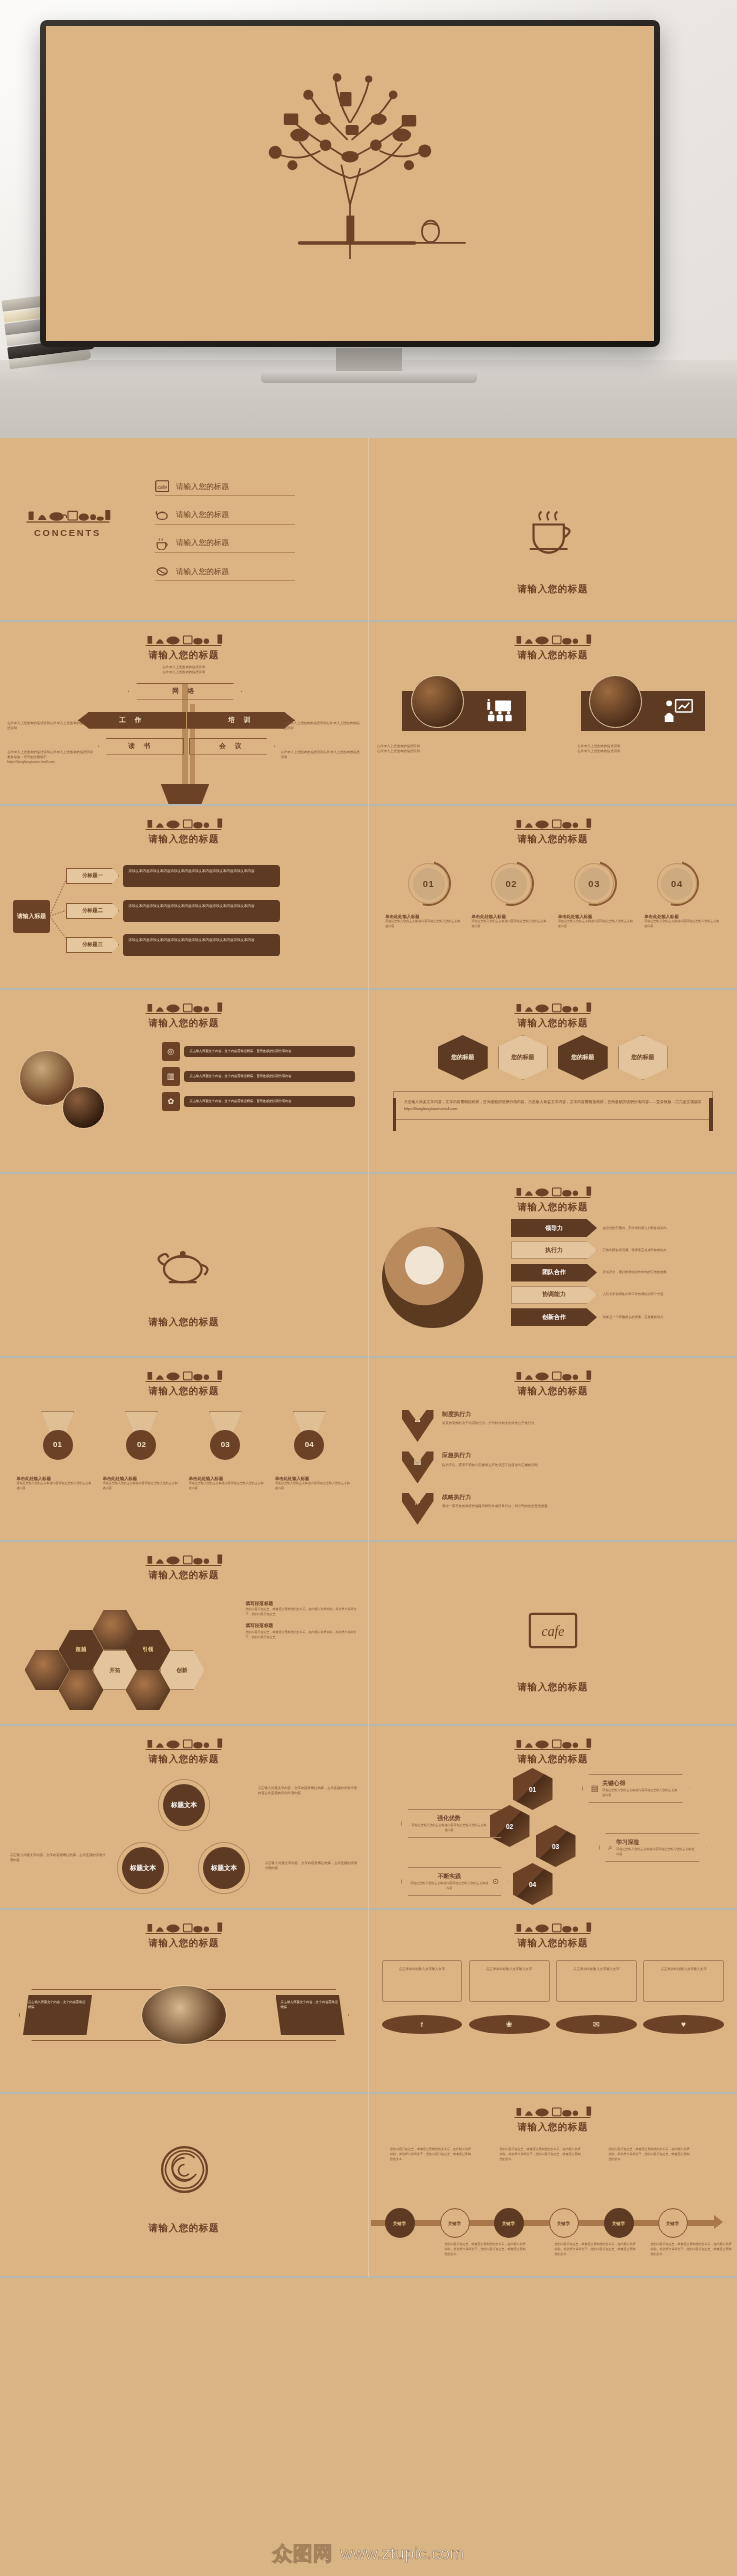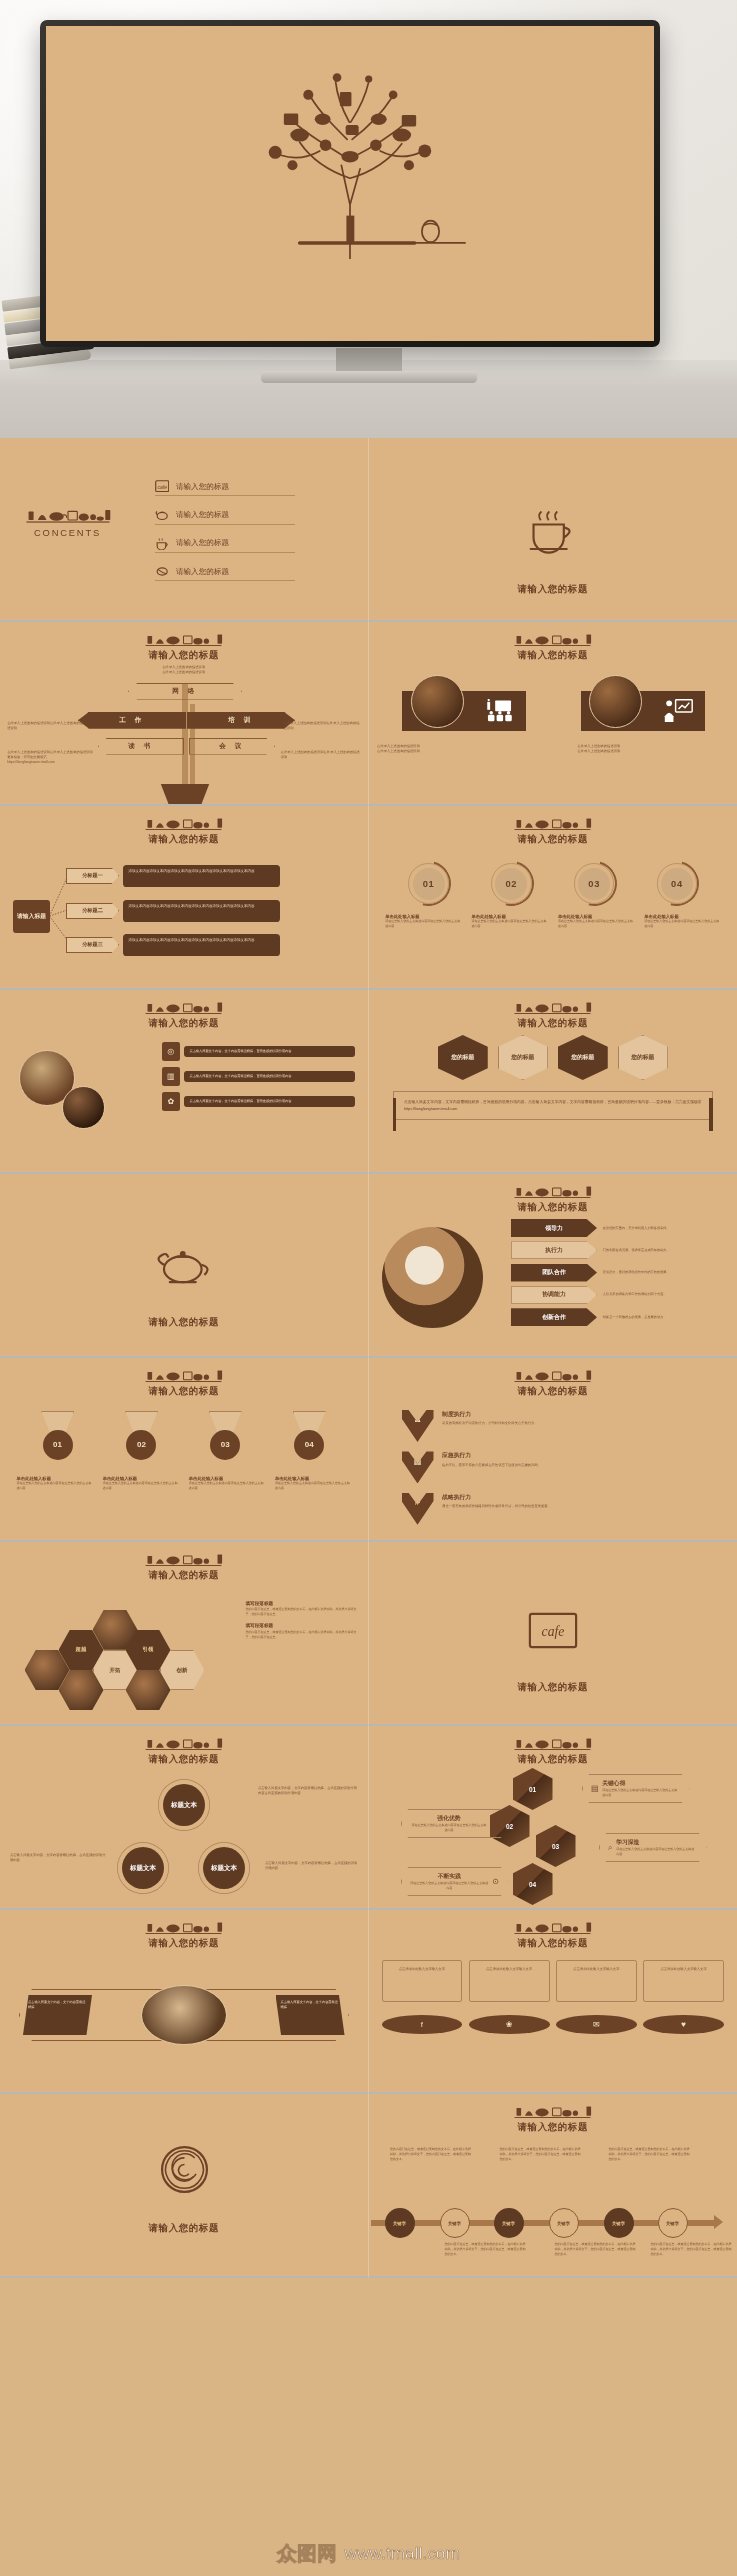--- a/index.html
+++ b/index.html
@@ -57,21 +57,21 @@
   .deco-shelf { display:block; margin:0 auto 2.9px; }
   .s-title { text-align:center; font-size:9.4px; color:#6b4226; font-weight:700;
     letter-spacing:0.7px; }
   .s-head { padding-top:10px; }
 
   .tiny { font-size:3.3px; color:#7a5433; line-height:1.55; }
   .tiny2 { font-size:3px; color:#7a5433; line-height:1.6; }
   .sub { font-size:4.3px; color:#6b4226; font-weight:700; }
 
   
-  .toc-left { position:absolute; left:24.5px; top:69px; text-align:center; }
+  .toc-left { position:absolute; left:24.5px; top:69px; text-align:center;font-weight:bold; }
   .toc-word { font-size:9.4px; color:#6b4226; letter-spacing:1.8px; margin-top:4.3px; }
   .toc-list { position:absolute; left:155px; top:42px; }
   .toc-item { display:flex; align-items:center; gap:6.5px; margin-bottom:12.2px;
     border-bottom:0.7px solid #b98c5c; padding-bottom:2.2px; width:140px; }
   .toc-item span.t { font-size:7.6px; color:#6b4226; }
 
   
   .center-mid { position:absolute; left:0; right:0; top:69px; text-align:center; }
 
   
@@ -991,15 +991,15 @@
       <div class="tlnote" style="left:186px;top:148px">您的内容打在这里，或者通过复制您的文本后，在此框中选择粘贴，并选择只保留文字，您的内容打在这里，或者通过复制您的文本。</div>
       <div class="tlnote" style="left:240px;top:53px">您的内容打在这里，或者通过复制您的文本后，在此框中选择粘贴，并选择只保留文字，您的内容打在这里，或者通过复制您的文本。</div>
       <div class="tlnote" style="left:282px;top:148px">您的内容打在这里，或者通过复制您的文本后，在此框中选择粘贴，并选择只保留文字，您的内容打在这里，或者通过复制您的文本。</div>
     </div>
   </div>
 
 </div>
 
 <div class="wm">
   <span class="zh">众图网</span>
-  <span class="en">www.tmall.com</span>
+  <span class="en">www.ztupic.com</span>
 </div>
 
 
 </body></html>

